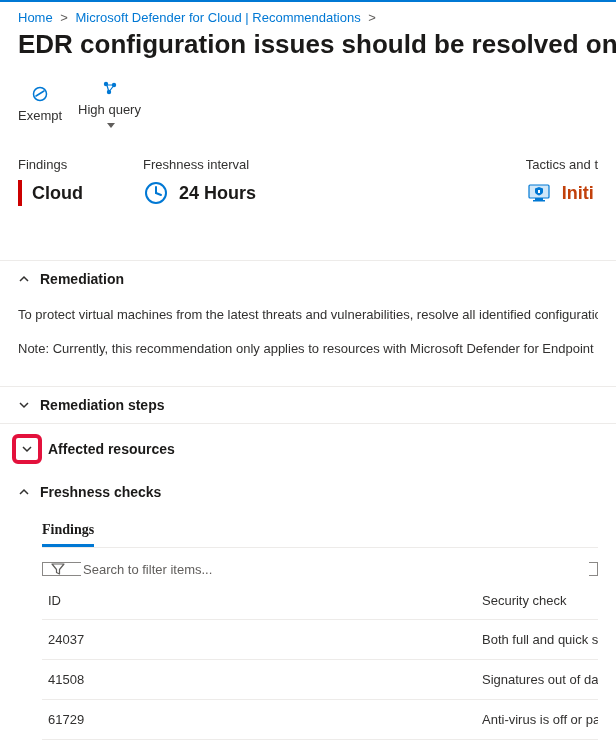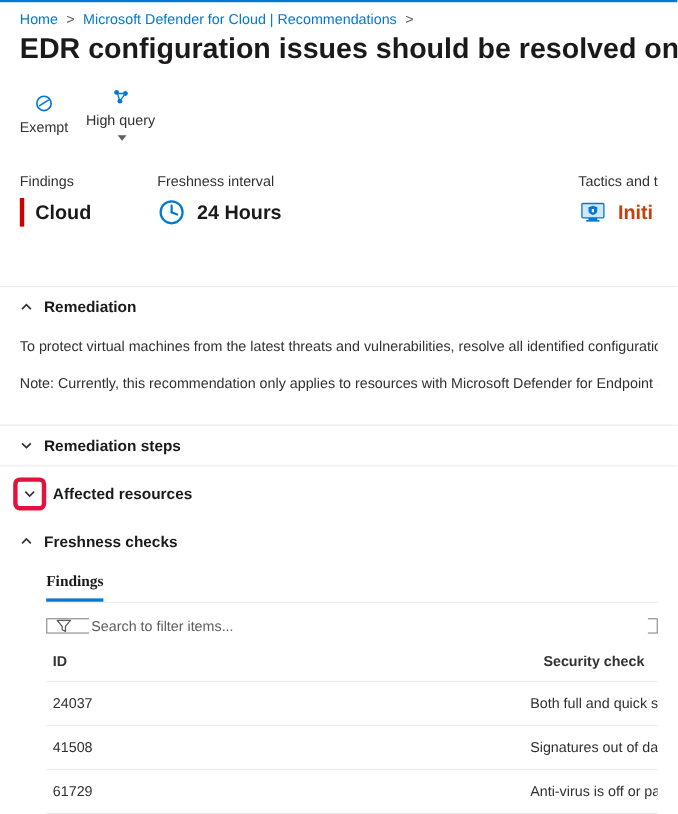--- a/index.html
+++ b/index.html
@@ -116,21 +116,21 @@
     font-size: 13px; color: #323130;
     font-family: inherit;
   }
   .search-box input::placeholder { color: #605e5c; }
   .table { width: 100%; margin-top: 6px; }
   .thead, .trow {
     display: flex;
     border-bottom: 1px solid #edebe9;
     align-items: center;
   }
-  .thead { font-weight: 700; height: 38px; gap: 12px; }
+  .thead { font-weight: 400; height: 38px; }
   .trow { height: 40px; font-size: 13px; }
   .col-id { width: 440px; padding-left: 6px; white-space: nowrap; overflow: hidden; }
   .col-check { flex: 1; white-space: nowrap; overflow: hidden; }
   .results-count { padding: 14px 0 0 6px; font-size: 13px; color: #323130; }
   
   .clock-svg circle { fill: none; stroke: #0078d4; stroke-width: 2; }
   .clock-svg line { stroke: #0078d4; stroke-width: 2; stroke-linecap: round; }
 </style>
 </head>
 <body>

